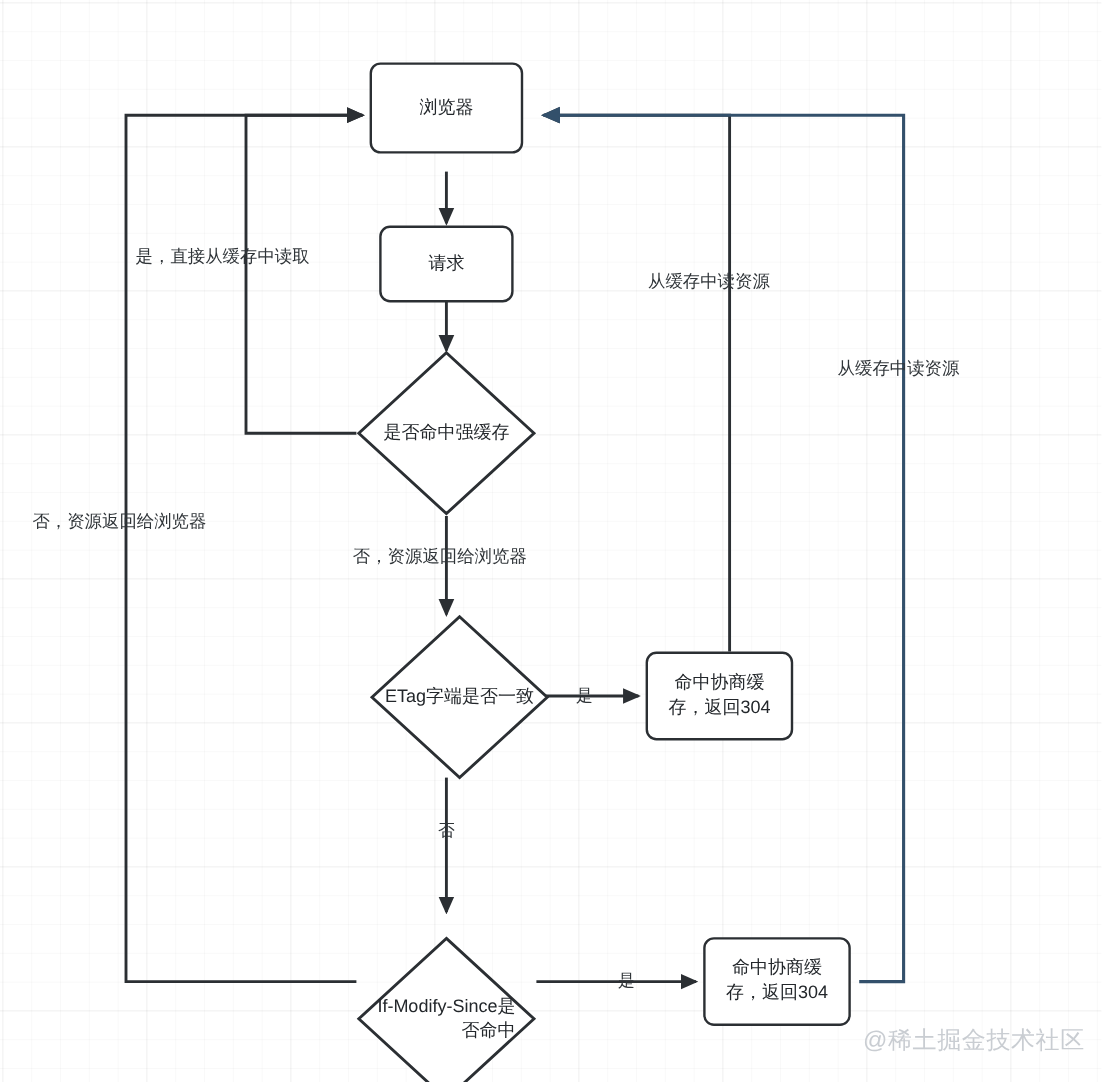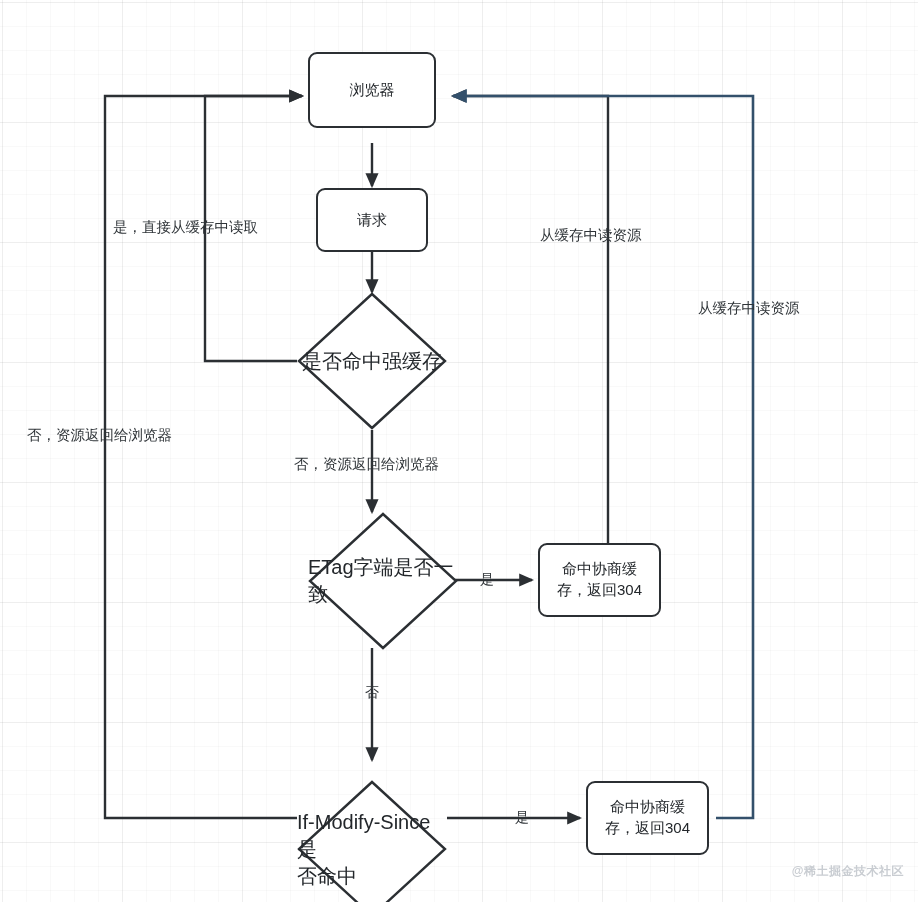--- a/index.html
+++ b/index.html
@@ -55,47 +55,46 @@
   }
   .diamond-wrap {
     position: absolute;
     display: flex;
     align-items: center;
     justify-content: center;
   }
   .diamond-label {
     position: relative;
     z-index: 3;
-    text-align: left;
+    text-align: right;
     color: #23272b;
-    font-size: 20px;
+    font-size: 15px;
     line-height: 1.35;
     white-space: pre-line;
     pointer-events: none;
   }
   .edge-label {
     position: absolute;
     color: #2f3438;
     font-size: 14.5px;
     white-space: nowrap;
     background: transparent;
     line-height: 1.2;
   }
   .edge-label.small {
     font-size: 14px;
   }
   #watermark {
     position: absolute;
     right: 14px;
     bottom: 22px;
-    font-size: 12px;
+    font-size: 20px;
     color: #c9cdd2;
     letter-spacing: 0.5px;
     white-space: nowrap;
-    font-weight: bold;
   }
 </style>
 </head>
 <body>
 
 <div id="canvas">
 
   <svg id="edges" viewBox="0 0 918 902" xmlns="http://www.w3.org/2000/svg">
     <defs>
       <marker id="arrow-dark" viewBox="0 0 10 10" refX="8.6" refY="5" markerWidth="6.2" markerHeight="6.2" orient="auto-start-reverse">
@@ -165,21 +164,21 @@
   <div class="node box" style="left:538px; top:543px; width:123px; height:74px;">
     <span>命中协商缓
 存，返回304</span>
   </div>
 
   <div class="node box" style="left:586px; top:781px; width:123px; height:74px;">
     <span>命中协商缓
 存，返回304</span>
   </div>
 
-  <div class="edge-label" style="left:113px; top:219px;">
+  <div class="edge-label" style="left:113px; top:206px;">
     <span>是，直接从缓存中读取</span>
   </div>
 
   <div class="edge-label" style="left:27px; top:427px;">
     <span>否，资源返回给浏览器</span>
   </div>
 
   <div class="edge-label" style="left:294px; top:456px;">
     <span>否，资源返回给浏览器</span>
   </div>

